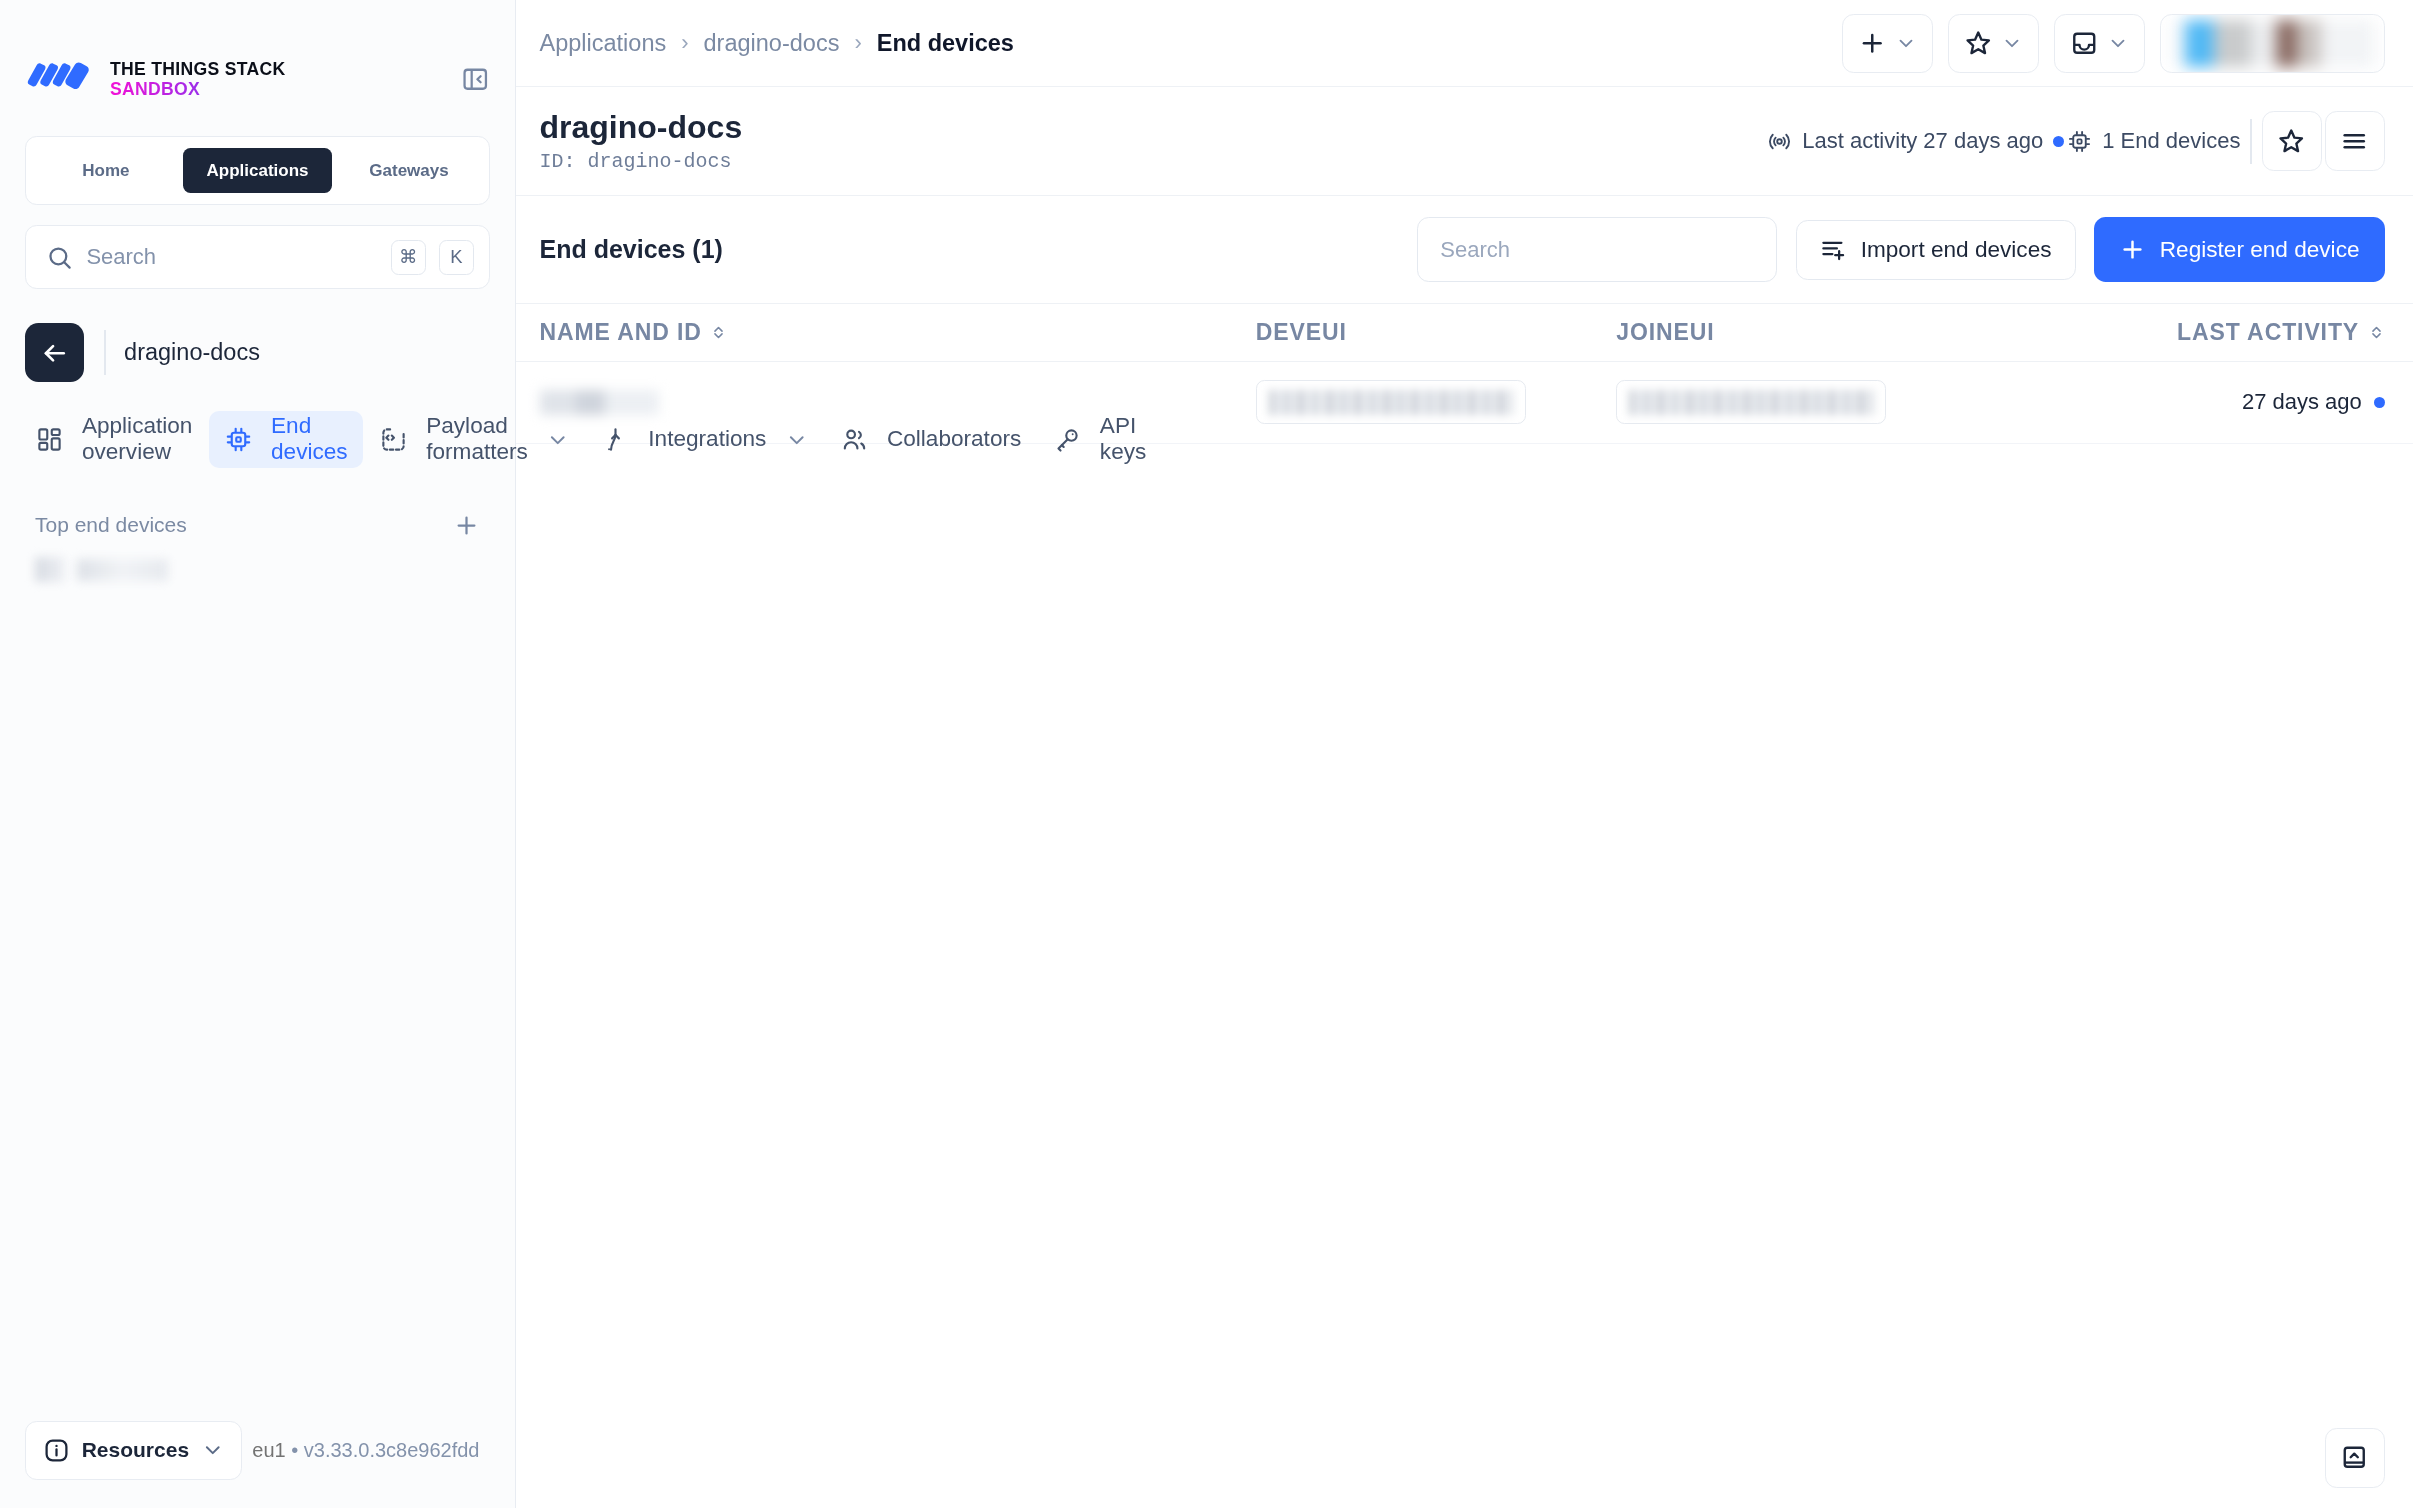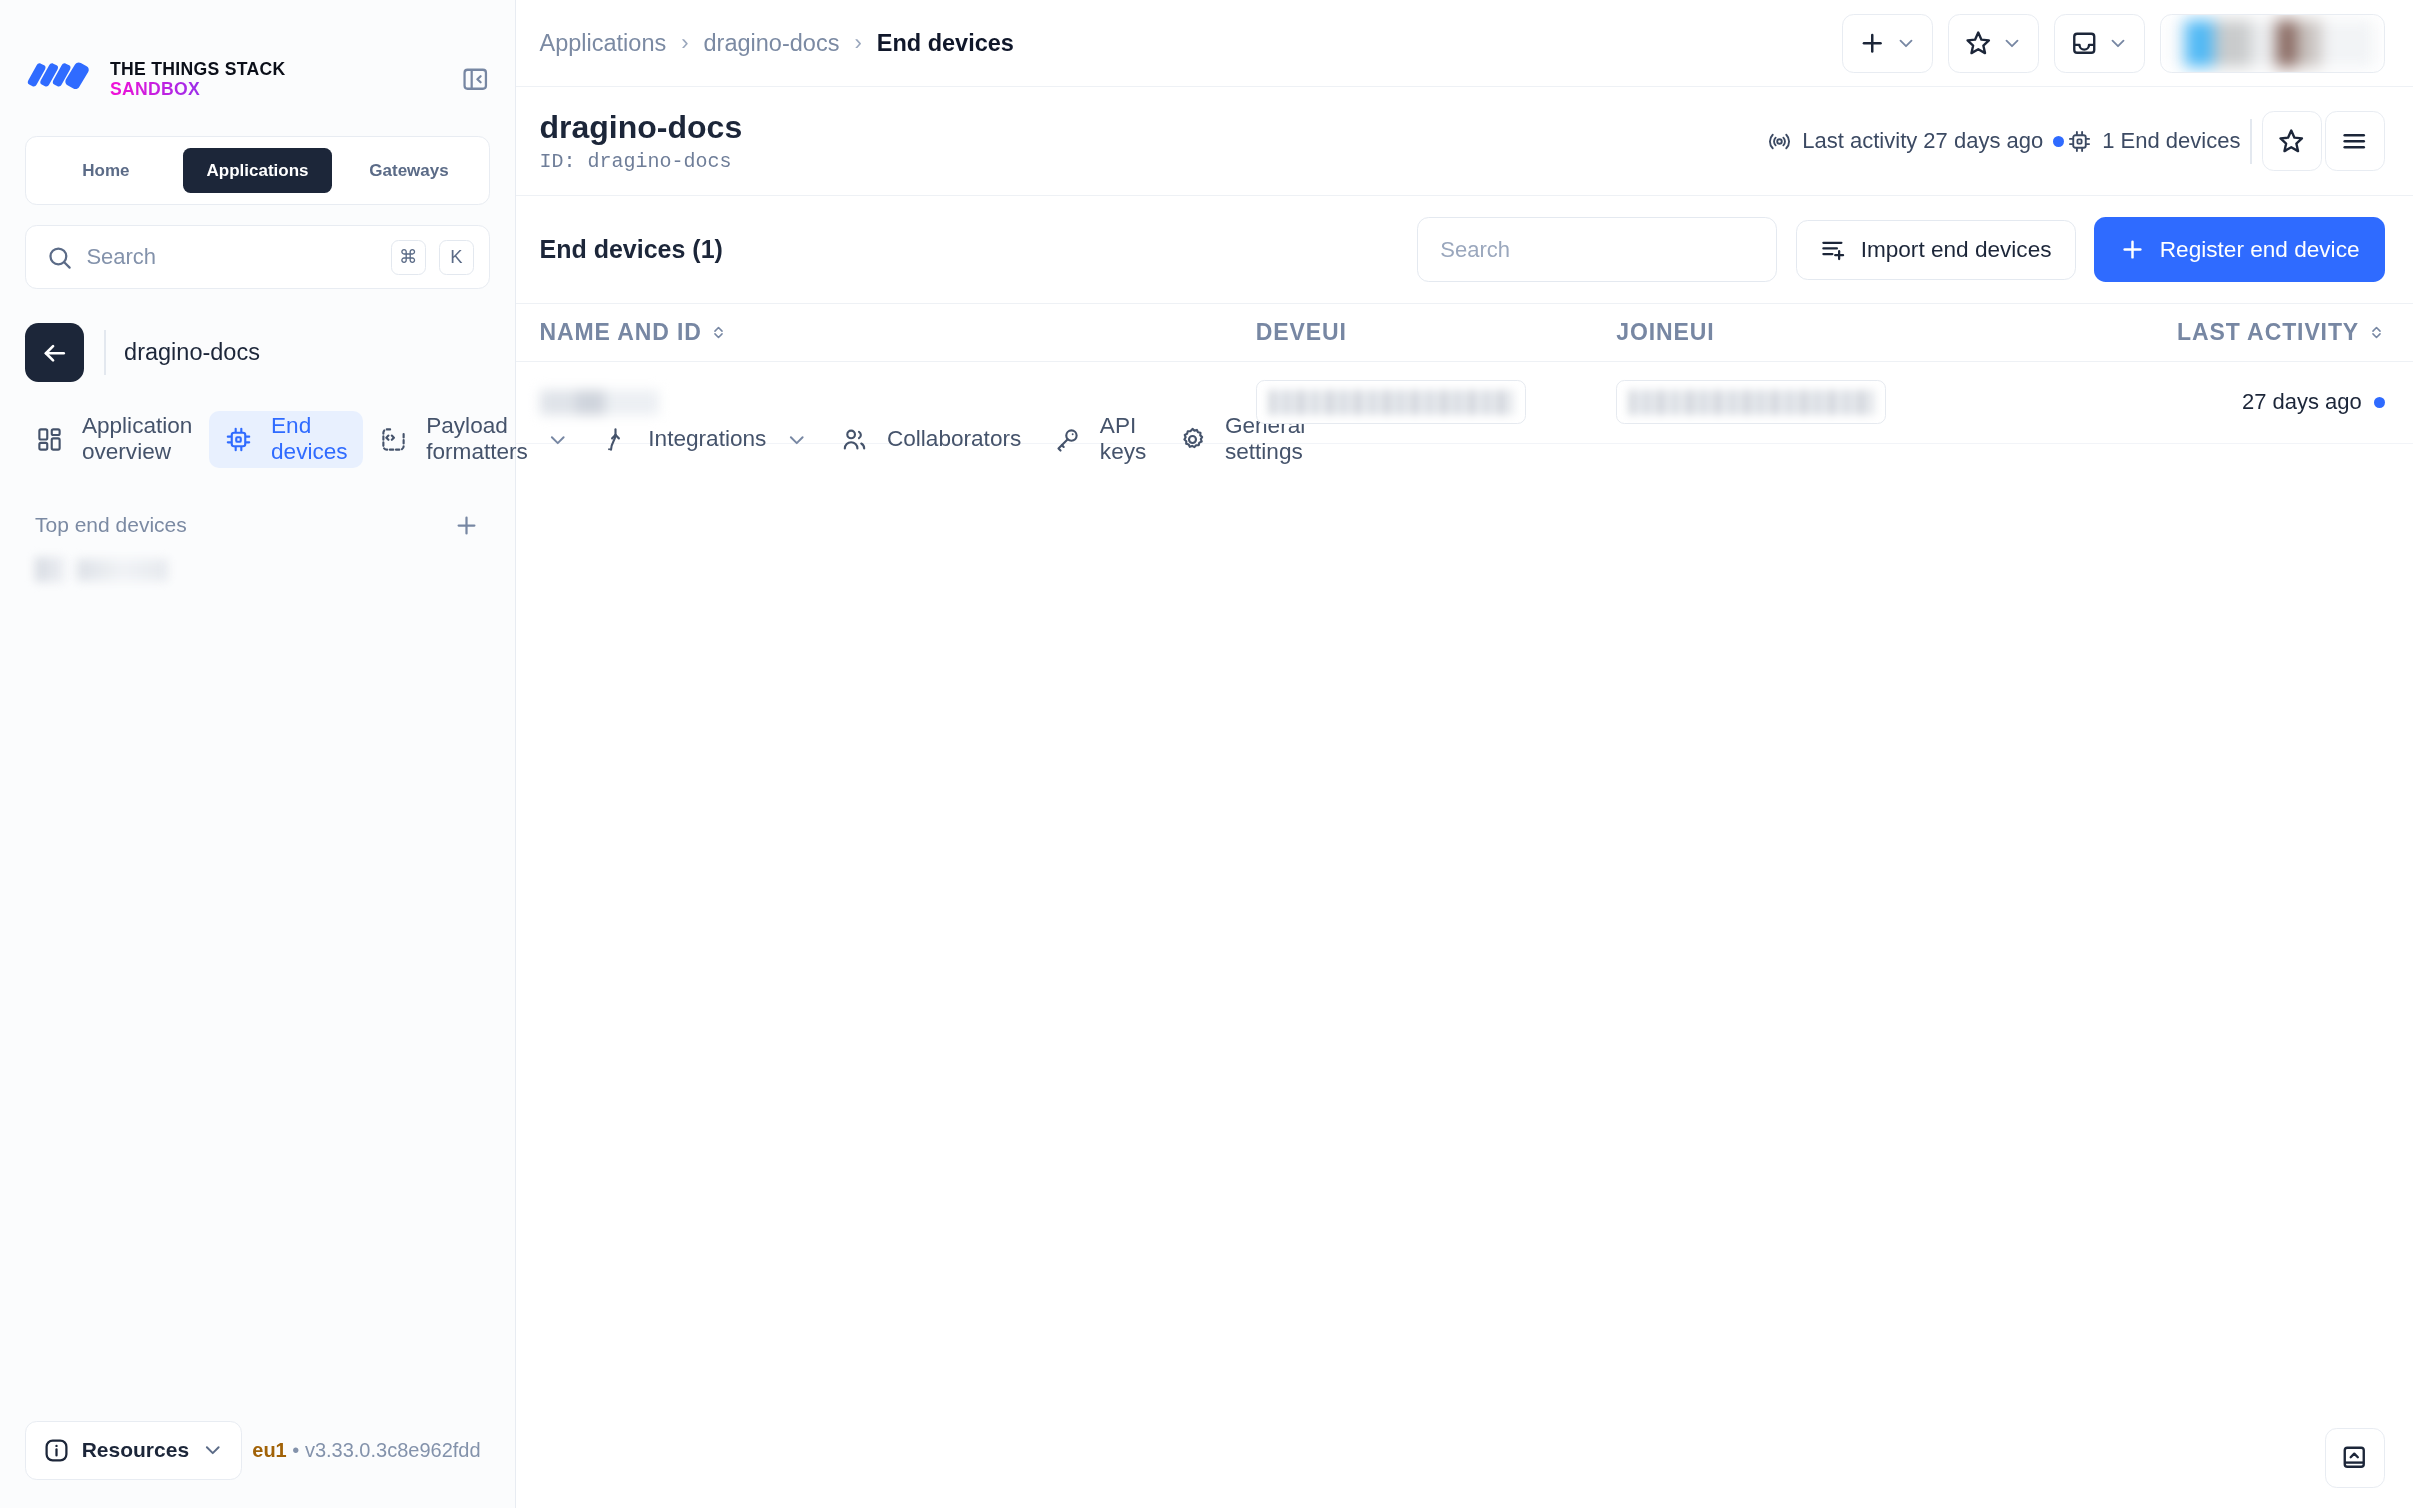--- a/index.html
+++ b/index.html
@@ -105,21 +105,21 @@
     margin-top: auto; display: flex; align-items: center; gap: 10px;
     padding: 0 25px 28.5px 25px;
   }
   .resources-btn {
     display: flex; align-items: center; gap: 11.7px; height: 59px;
     background: #ffffff; border: 1.7px solid #e8ecf2; border-radius: 11.7px;
     padding: 0 17px; cursor: pointer;
   }
   .resources-btn .rlabel { font-size: 21px; font-weight: 700; color: #1c2639; }
   .version { font-size: 20px; color: #8392ab; }
-  .version b { color: #a16207; font-weight: 700; }
+  .version b { color: #737373; font-weight: 400; }
 
   
   .main { flex: 1; height: 1508px; display: flex; flex-direction: column; background:#fff; }
 
   .topbar {
     height: 87px; display: flex; align-items: center; justify-content: space-between;
     padding: 0 28.5px 0 23.5px; border-bottom: 1.7px solid #eef1f5;
   }
   .crumbs { display: flex; align-items: center; gap: 15px; font-size: 23.5px; }
   .crumb { color: #7b8aa3; cursor: pointer; }
@@ -364,29 +364,20 @@
           <svg width="27" height="27" viewBox="0 0 24 24" fill="none" stroke="#45536b" stroke-width="1.9">
             <circle cx="15.5" cy="8.5" r="4.6"></circle>
             <circle cx="16.6" cy="7.4" r=".85" fill="#45536b" stroke="none"></circle>
             <path d="M12.2 11.8 L4 20 l1.8 1.8" stroke-linecap="round" stroke-linejoin="round"></path>
             <path d="M7 17 l1.6 1.6" stroke-linecap="round"></path>
           </svg>
         </span>
         <span class="lbl">API keys</span>
       </div>
 
-      <div class="nav-item">
-        <span class="ic">
-          <svg width="27" height="27" viewBox="0 0 24 24" fill="none" stroke="#45536b" stroke-width="1.9">
-            <circle cx="12" cy="12" r="3.1"></circle>
-            <path d="M12 2.6 l1.7 1.5 2.2-.6 1 2 2.2.5-.2 2.3 1.7 1.5-1.2 1.9 .8 2.1-2.1 1-.6 2.2-2.3.1-1.5 1.7-2-1.1-2.1.8-1-2.1-2.2-.6 .1-2.3-1.7-1.5 1.1-2-.8-2.1 2.1-1 .6-2.2 2.3-.1z" stroke-linejoin="round"></path>
-          </svg>
-        </span>
-        <span class="lbl">General settings</span>
-      </div>
     </nav>
 
     <div class="section-head">
       <div class="section-title">Top end devices</div>
       <svg class="plus-sm" viewBox="0 0 24 24" fill="none" stroke="#7787a3" stroke-width="2">
         <line x1="12" y1="5" x2="12" y2="19" stroke-linecap="round"></line>
         <line x1="5" y1="12" x2="19" y2="12" stroke-linecap="round"></line>
       </svg>
     </div>
 

